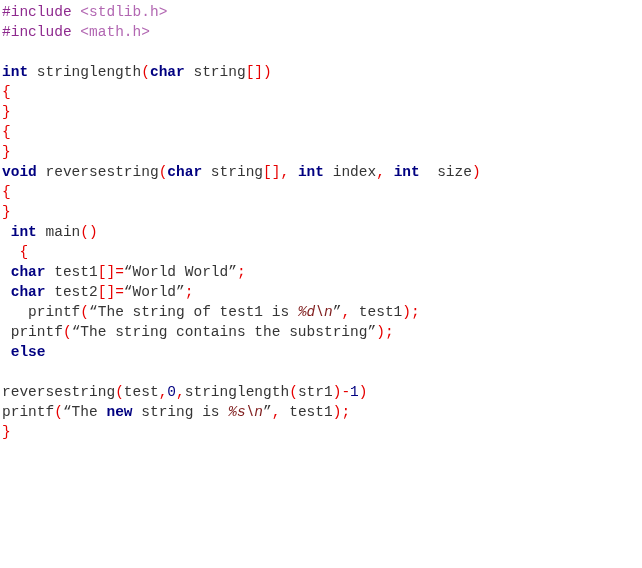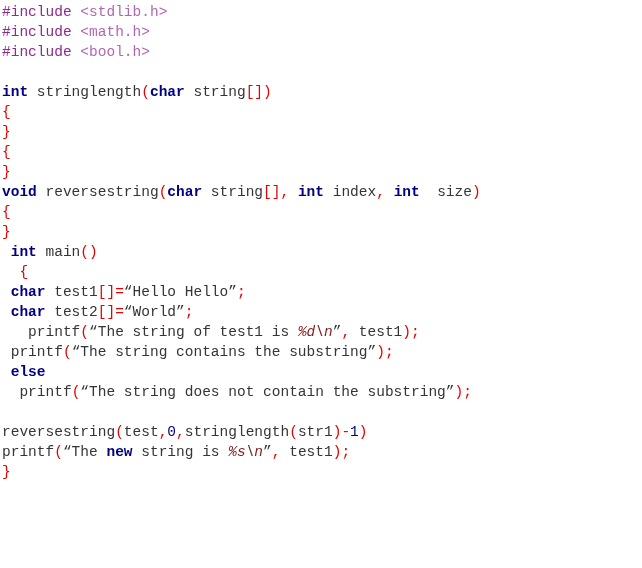--- a/index.html
+++ b/index.html
@@ -47,35 +47,33 @@
   .tok-fmt      { color: #7f1d1d; font-style: italic; }            
   .tok-num      { color: #000080; }            
   .tok-brace    { color: #e60000; }            
 </style>
 </head>
 <body>
 
 <div id="code-listing">
     <div class="code-line"><span class="tok-pre">#include</span><span class="tok-id"> </span><span class="tok-hdr">&lt;stdlib.h&gt;</span></div>
     <div class="code-line"><span class="tok-pre">#include</span><span class="tok-id"> </span><span class="tok-hdr">&lt;math.h&gt;</span></div>
-    <div class="code-line"><span class="tok-pre">#include</span><span class="tok-id"> </span><span class="tok-hdr">&lt;bool.h&gt;</span></div>
     <div class="code-line blank"></div>
     <div class="code-line"><span class="tok-kw">int</span><span class="tok-id"> stringlength</span><span class="tok-punc">(</span><span class="tok-kw">char</span><span class="tok-id"> string</span><span class="tok-punc">[])</span></div>
     <div class="code-line"><span class="tok-brace">{</span></div>
     <div class="code-line"><span class="tok-brace">}</span></div>
     <div class="code-line"><span class="tok-brace">{</span></div>
     <div class="code-line"><span class="tok-brace">}</span></div>
     <div class="code-line"><span class="tok-kw">void</span><span class="tok-id"> reversestring</span><span class="tok-punc">(</span><span class="tok-kw">char</span><span class="tok-id"> string</span><span class="tok-punc">[],</span><span class="tok-id"> </span><span class="tok-kw">int</span><span class="tok-id"> index</span><span class="tok-punc">,</span><span class="tok-id"> </span><span class="tok-kw">int</span><span class="tok-id">  size</span><span class="tok-punc">)</span></div>
     <div class="code-line"><span class="tok-brace">{</span></div>
     <div class="code-line"><span class="tok-brace">}</span></div>
     <div class="code-line"><span class="tok-id"> </span><span class="tok-kw">int</span><span class="tok-id"> main</span><span class="tok-punc">()</span></div>
     <div class="code-line"><span class="tok-id">  </span><span class="tok-brace">{</span></div>
-    <div class="code-line"><span class="tok-id"> </span><span class="tok-kw">char</span><span class="tok-id"> test1</span><span class="tok-punc">[]=</span><span class="tok-str">“Hello Hello”</span><span class="tok-punc">;</span></div>
+    <div class="code-line"><span class="tok-id"> </span><span class="tok-kw">char</span><span class="tok-id"> test1</span><span class="tok-punc">[]=</span><span class="tok-str">“World World”</span><span class="tok-punc">;</span></div>
     <div class="code-line"><span class="tok-id"> </span><span class="tok-kw">char</span><span class="tok-id"> test2</span><span class="tok-punc">[]=</span><span class="tok-str">“World”</span><span class="tok-punc">;</span></div>
     <div class="code-line"><span class="tok-id">   printf</span><span class="tok-punc">(</span><span class="tok-str">“The string of test1 is </span><span class="tok-fmt">%d\n</span><span class="tok-str">”</span><span class="tok-punc">,</span><span class="tok-id"> test1</span><span class="tok-punc">);</span></div>
     <div class="code-line"><span class="tok-id"> printf</span><span class="tok-punc">(</span><span class="tok-str">“The string contains the substring”</span><span class="tok-punc">);</span></div>
     <div class="code-line"><span class="tok-id"> </span><span class="tok-kw">else</span></div>
-    <div class="code-line"><span class="tok-id">  printf</span><span class="tok-punc">(</span><span class="tok-str">“The string does not contain the substring”</span><span class="tok-punc">);</span></div>
     <div class="code-line blank"></div>
     <div class="code-line"><span class="tok-id">reversestring</span><span class="tok-punc">(</span><span class="tok-id">test</span><span class="tok-punc">,</span><span class="tok-num">0</span><span class="tok-punc">,</span><span class="tok-id">stringlength</span><span class="tok-punc">(</span><span class="tok-id">str1</span><span class="tok-punc">)-</span><span class="tok-num">1</span><span class="tok-punc">)</span></div>
     <div class="code-line"><span class="tok-id">printf</span><span class="tok-punc">(</span><span class="tok-str">“The </span><span class="tok-kw">new</span><span class="tok-str"> string is </span><span class="tok-fmt">%s\n</span><span class="tok-str">”</span><span class="tok-punc">,</span><span class="tok-id"> test1</span><span class="tok-punc">);</span></div>
     <div class="code-line"><span class="tok-brace">}</span></div>
   </div>
 
 </body></html>

